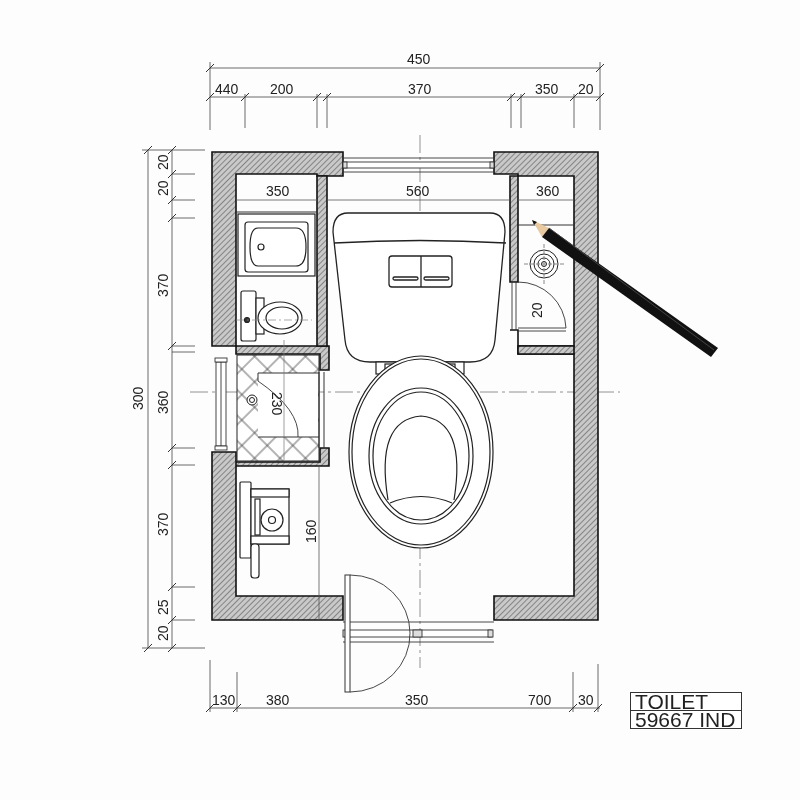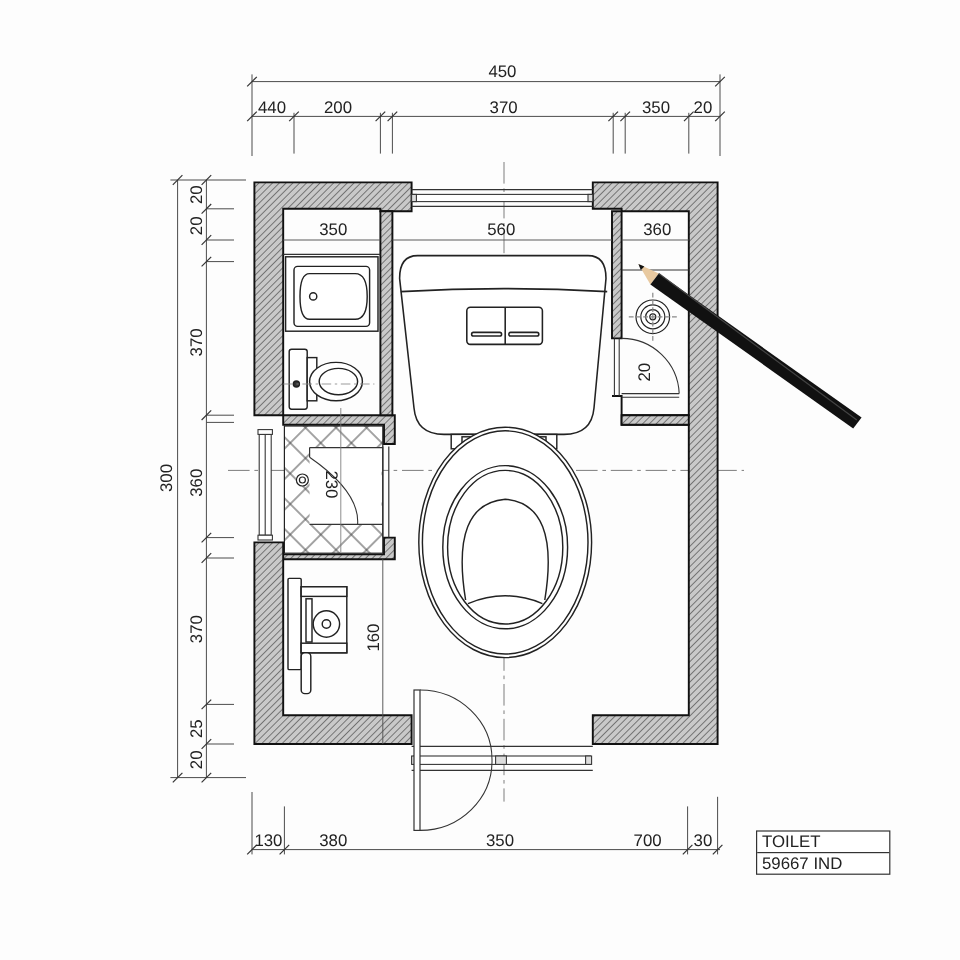--- a/index.html
+++ b/index.html
@@ -1,19 +1,19 @@
 <!DOCTYPE html>
 <html><head>
 <meta charset="utf-8">
 <style>
   html, body { margin: 0; padding: 0; background: #fdfdfd; }
   body { width: 800px; height: 800px; position: relative; overflow: hidden; font-family: "Liberation Sans", sans-serif; }
   #plan { position: absolute; left: 0; top: 0; }
   .dim-text { font-family: "Liberation Sans", sans-serif; font-size: 14px; fill: #222; }
-  .title-block { position: absolute; left: 630px; top: 692px; width: 110px; border: 1px solid #333; background: #fff; font-family: "Liberation Sans", sans-serif; font-size: 14px; color: #222; }
+  .title-block { position: absolute; left: 630px; top: 692px; width: 110px; border: 1px solid #333; background: #fff; font-family: "Liberation Sans", sans-serif; font-size: 21px; color: #222; }
   .title-row { height: 17px; line-height: 17px; padding-left: 4px; }
   .title-row + .title-row { border-top: 1px solid #333; }
 </style>
 </head>
 <body>
 
 <svg id="plan" width="800" height="800" viewBox="0 0 800 800" xmlns="http://www.w3.org/2000/svg">
   <defs>
     <pattern id="hatch" patternUnits="userSpaceOnUse" width="4" height="4" patternTransform="rotate(45)">
       <rect width="4" height="4" fill="#c9c9c9"></rect>

